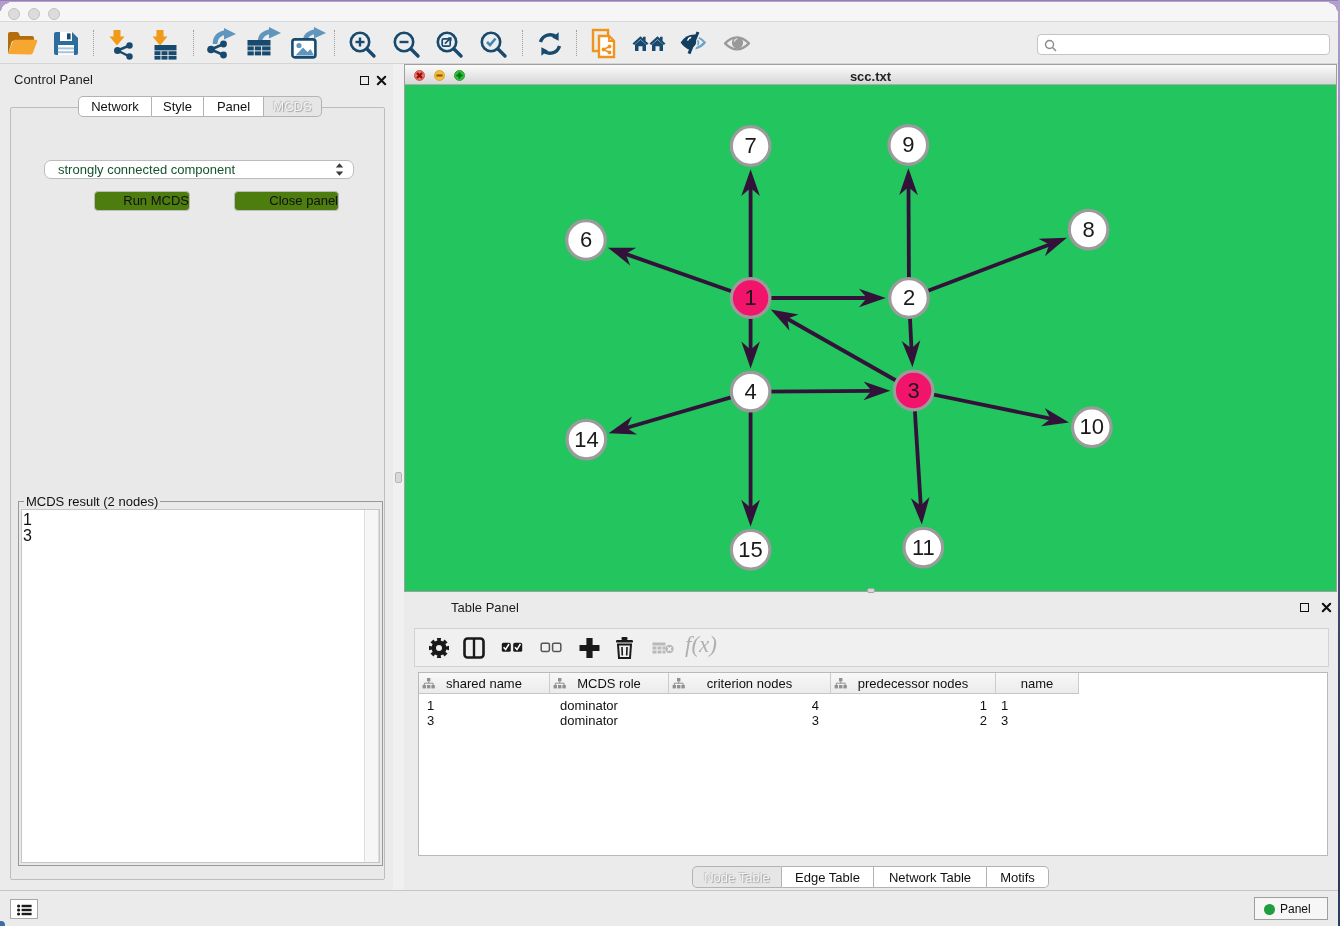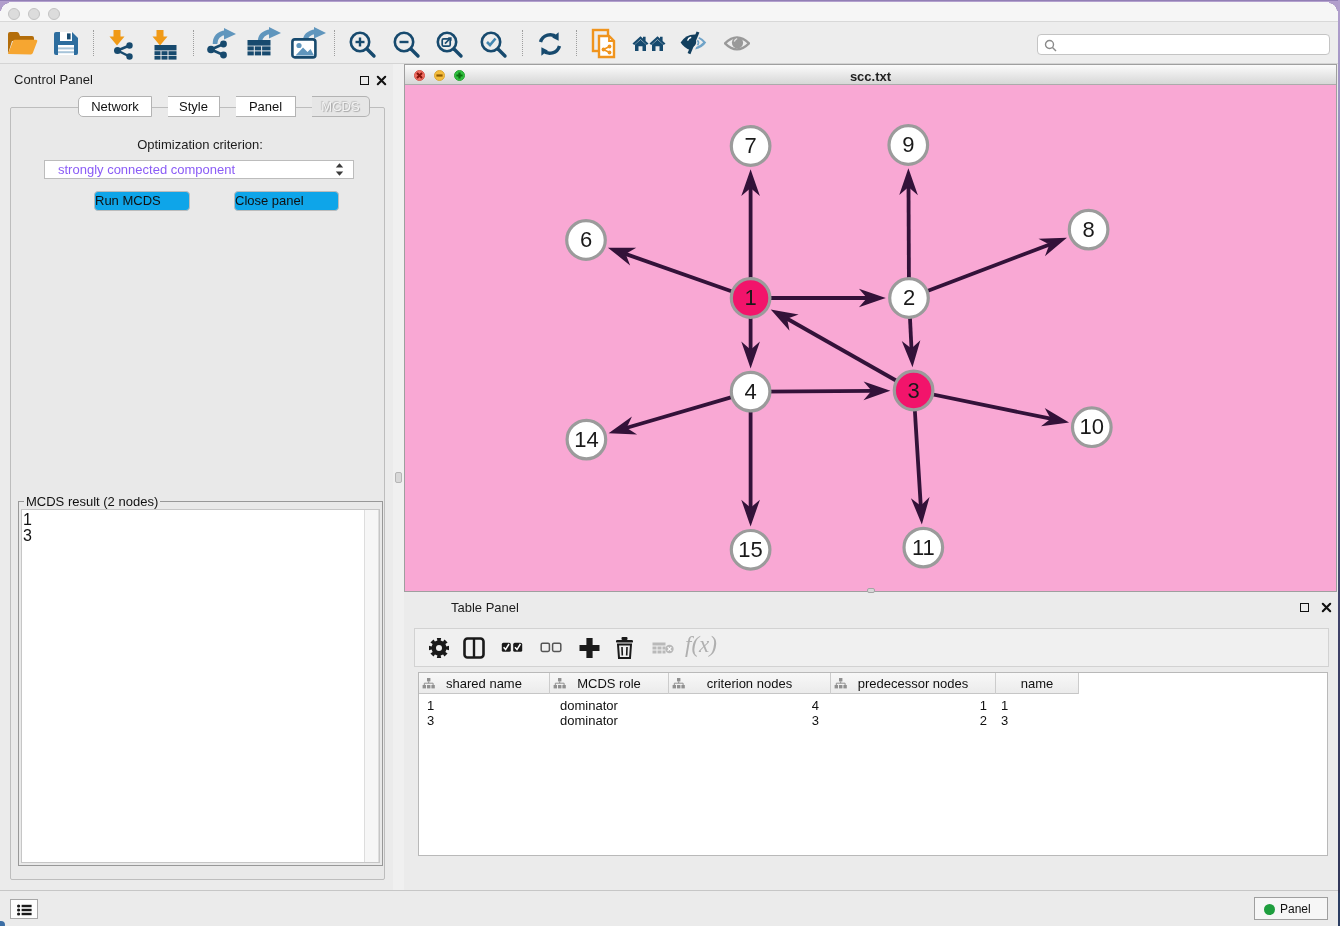--- a/index.html
+++ b/index.html
@@ -31,40 +31,40 @@
   background:#e9e9e9; border:1px solid #bdbdbd; border-radius:2px; }
 .seg { position:absolute; display:flex; height:21px; font-size:13px; }
 .seg > div { background:#fff; border:1px solid #b3b3b3; border-left:none;
   display:flex; align-items:center; justify-content:center; color:#111; }
 .seg > div:first-child { border-left:1px solid #b3b3b3; border-radius:5px 0 0 5px; }
 .seg > div:last-child { border-radius:0 5px 5px 0; }
 .seg > div.selgray { background:#e6e6e6; color:#f3f3f3; text-shadow:1px 1px 1px #a6a6a6, -1px -1px 1px #c0c0c0; }
 #opt-label { position:absolute; left:10px; top:137px; width:380px; text-align:center;
   font-size:13px; color:#1c1c1c; }
 #dropdown { position:absolute; left:44px; top:160px; width:310px; height:19px;
-  background:#fff; border:1px solid #bcbcbc; border-radius:0;
-  font-size:13px; color:#8b5cf6; line-height:17px; padding-left:13px; }
-.btn { position:absolute; height:20px; background:#0ea5e9; border:1px solid #bcbcbc;
-  border-radius:4px; font-size:13px; color:#111; text-align:left; line-height:18px; }
+  background:#fff; border:1px solid #bcbcbc; border-radius:7px;
+  font-size:13px; color:#14532d; line-height:17px; padding-left:13px; }
+.btn { position:absolute; height:20px; background:#4d7c0f; border:1px solid #bcbcbc;
+  border-radius:4px; font-size:13px; color:#111; text-align:right; line-height:18px; }
 #groupbox { position:absolute; left:18px; top:501px; width:365px; height:365px;
   border:1px solid #989898; }
 #grouplabel { position:absolute; left:24px; top:494px; background:#e9e9e9;
   padding:0 2px; font-size:13px; color:#111; }
 #mcds-text { position:absolute; left:21px; top:509px; width:359px; height:354px;
   background:#fff; border:1px solid #c6c6c6; font-size:16px; color:#111;
   line-height:15.5px; padding:2px 0 0 1px; }
 #mcds-scroll { position:absolute; left:364px; top:510px; width:15px; height:352px;
   background:#f6f6f6; border-left:1px solid #ddd; border-right:1px solid #ddd; }
 
 #vdivider { position:absolute; left:393px; top:64px; width:11px; height:827px; background:#f0f0f0; }
 #vhandle { position:absolute; left:395px; top:472px; width:7px; height:11px;
   background:#d8d8d8; border:1px solid #b5b5b5; border-radius:2px; }
 
 #netwin { position:absolute; left:404px; top:64px; width:933px; height:528px;
-  border:1px solid #9f9f9f; background:#f9a8d4; }
+  border:1px solid #9f9f9f; background:#22c55e; }
 #nettitle { position:absolute; left:0; top:0; width:931px; height:20px;
   background:linear-gradient(#fbfbfb,#d7d7d7); border-bottom:1px solid #ababab; }
 .mac { position:absolute; top:5px; width:11px; height:11px; border-radius:50%; }
 #nettext { position:absolute; top:4px; left:0; width:931px; text-align:center;
   font-size:13px; font-weight:bold; color:#222; }
 
 #tp-title { position:absolute; left:419px; top:600px; font-size:13px; color:#1c1c1c;margin-left:32px; }
 #tp-toolbar { position:absolute; left:414px; top:628px; width:915px; height:39px; background:#f0f0f0; border:1px solid #d2d2d2; }
 #tbl { position:absolute; left:418px; top:672px; width:910px; height:184px;
   background:#fff; border:1px solid #b9b9b9; }
@@ -242,27 +242,26 @@
       </svg>
     </div>
   </div>
 
   <div id="cp-title">Control Panel</div>
   <div style="position:absolute;left:360px;top:76px;width:9px;height:9px;border:1.6px solid #111;"></div>
   <svg style="position:absolute;left:376px;top:75px;" width="11" height="11" viewBox="0 0 11 11">
     <path d="M1.8,1.8 L9.2,9.2 M9.2,1.8 L1.8,9.2" stroke="#111" stroke-width="2.1" stroke-linecap="round"></path>
   </svg>
   <div id="cp-panel"></div>
-  <div class="seg" id="cp-tabs" style="left:78px; top:96px;gap:16px;">
+  <div class="seg" id="cp-tabs" style="left:78px; top:96px;">
     <div style="width:74px;">Network</div>
     <div style="width:52px;">Style</div>
     <div style="width:60px;">Panel</div>
     <div style="width:58px;" class="selgray">MCDS</div>
   </div>
-  <div id="opt-label">Optimization criterion:</div>
   <div id="dropdown">strongly connected component
     <svg width="11" height="15" style="position:absolute; right:8px; top:1px;" viewBox="0 0 11 15">
       <path d="M1.8,5.4 L5.5,1.2 L9.2,5.4 Z M1.8,9.6 L5.5,13.8 L9.2,9.6 Z" fill="#3a3a3a"></path>
     </svg>
   </div>
   <div class="btn" style="left:94px; top:191px; width:96px;">Run MCDS</div>
   <div class="btn" style="left:202px; top:191px; width:105px;margin-left:32px;">Close panel</div>
   <div id="groupbox"></div>
   <div id="grouplabel">MCDS result (2 nodes)</div>
   <div id="mcds-text">1<br>3</div>
@@ -454,20 +453,26 @@
     <div class="cell" style="left:141px;top:25px;">dominator</div>
     <div class="cell" style="left:250px;top:25px;width:150px;text-align:right;">4</div>
     <div class="cell" style="left:412px;top:25px;width:156px;text-align:right;">1</div>
     <div class="cell" style="left:582px;top:25px;">1</div>
     <div class="cell" style="left:8px;top:40px;">3</div>
     <div class="cell" style="left:141px;top:40px;">dominator</div>
     <div class="cell" style="left:250px;top:40px;width:150px;text-align:right;">3</div>
     <div class="cell" style="left:412px;top:40px;width:156px;text-align:right;">2</div>
     <div class="cell" style="left:582px;top:40px;">3</div>
   </div>
+  <div class="seg" id="tbl-tabs" style="left:692px; top:866px; height:22px;">
+    <div style="width:90px;" class="selgray">Node Table</div>
+    <div style="width:92px;">Edge Table</div>
+    <div style="width:113px;">Network Table</div>
+    <div style="width:62px;">Motifs</div>
+  </div>
   <div id="statusline"></div>
   <div id="listbtn">
     <svg style="position:absolute;left:6px;top:3.5px;" width="15" height="12" viewBox="0 0 15 12">
       <g fill="#1a1a1a">
         <circle cx="1.6" cy="2" r="1.6"></circle>
           <rect x="4.6" y="0.8" width="10" height="2.4"></rect>
         <circle cx="1.6" cy="6" r="1.6"></circle>
           <rect x="4.6" y="4.8" width="10" height="2.4"></rect>
         <circle cx="1.6" cy="10" r="1.6"></circle>
           <rect x="4.6" y="8.8" width="10" height="2.4"></rect>

